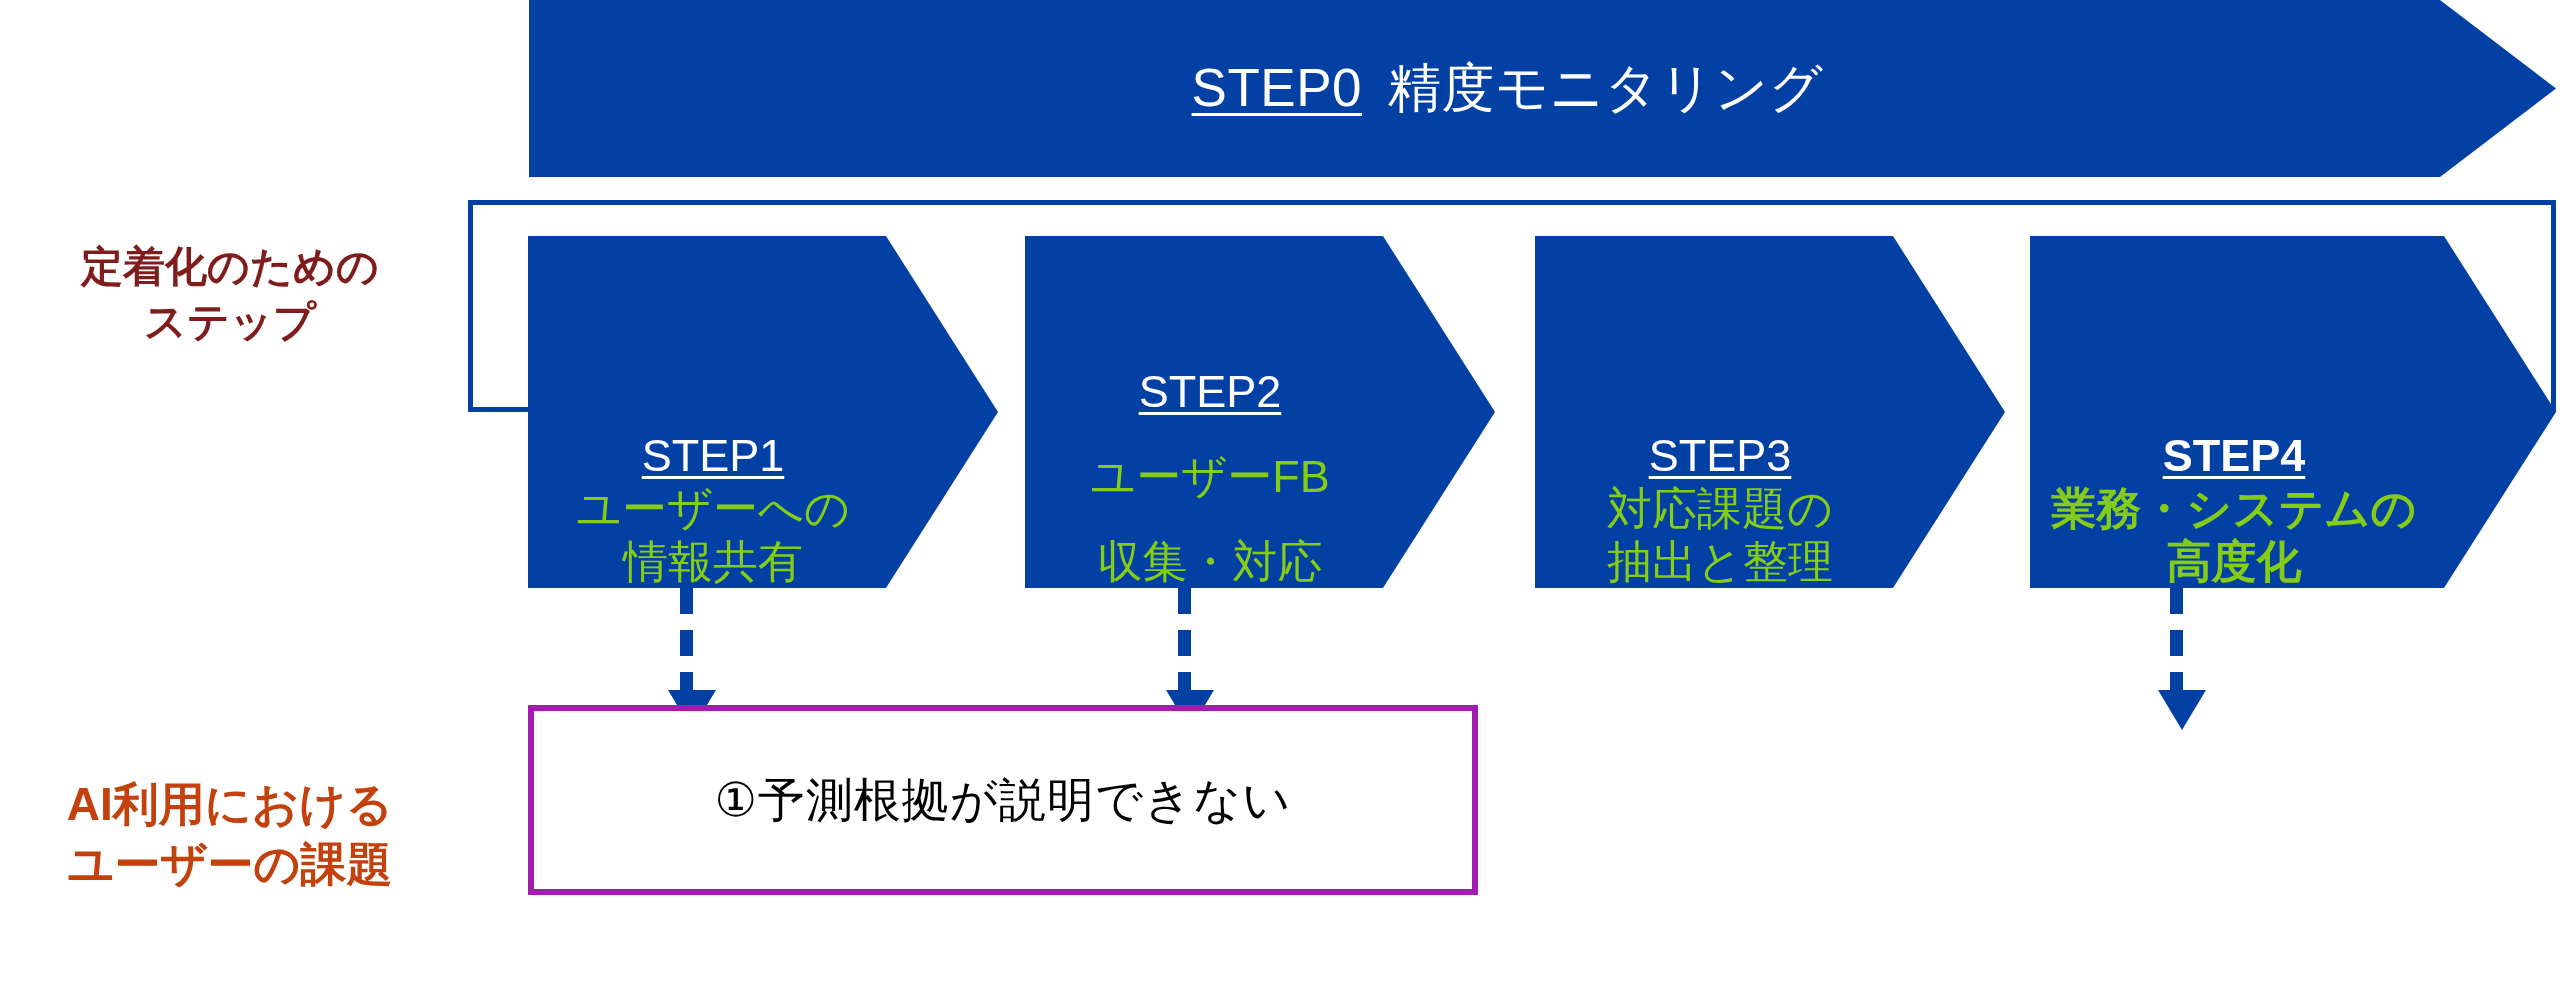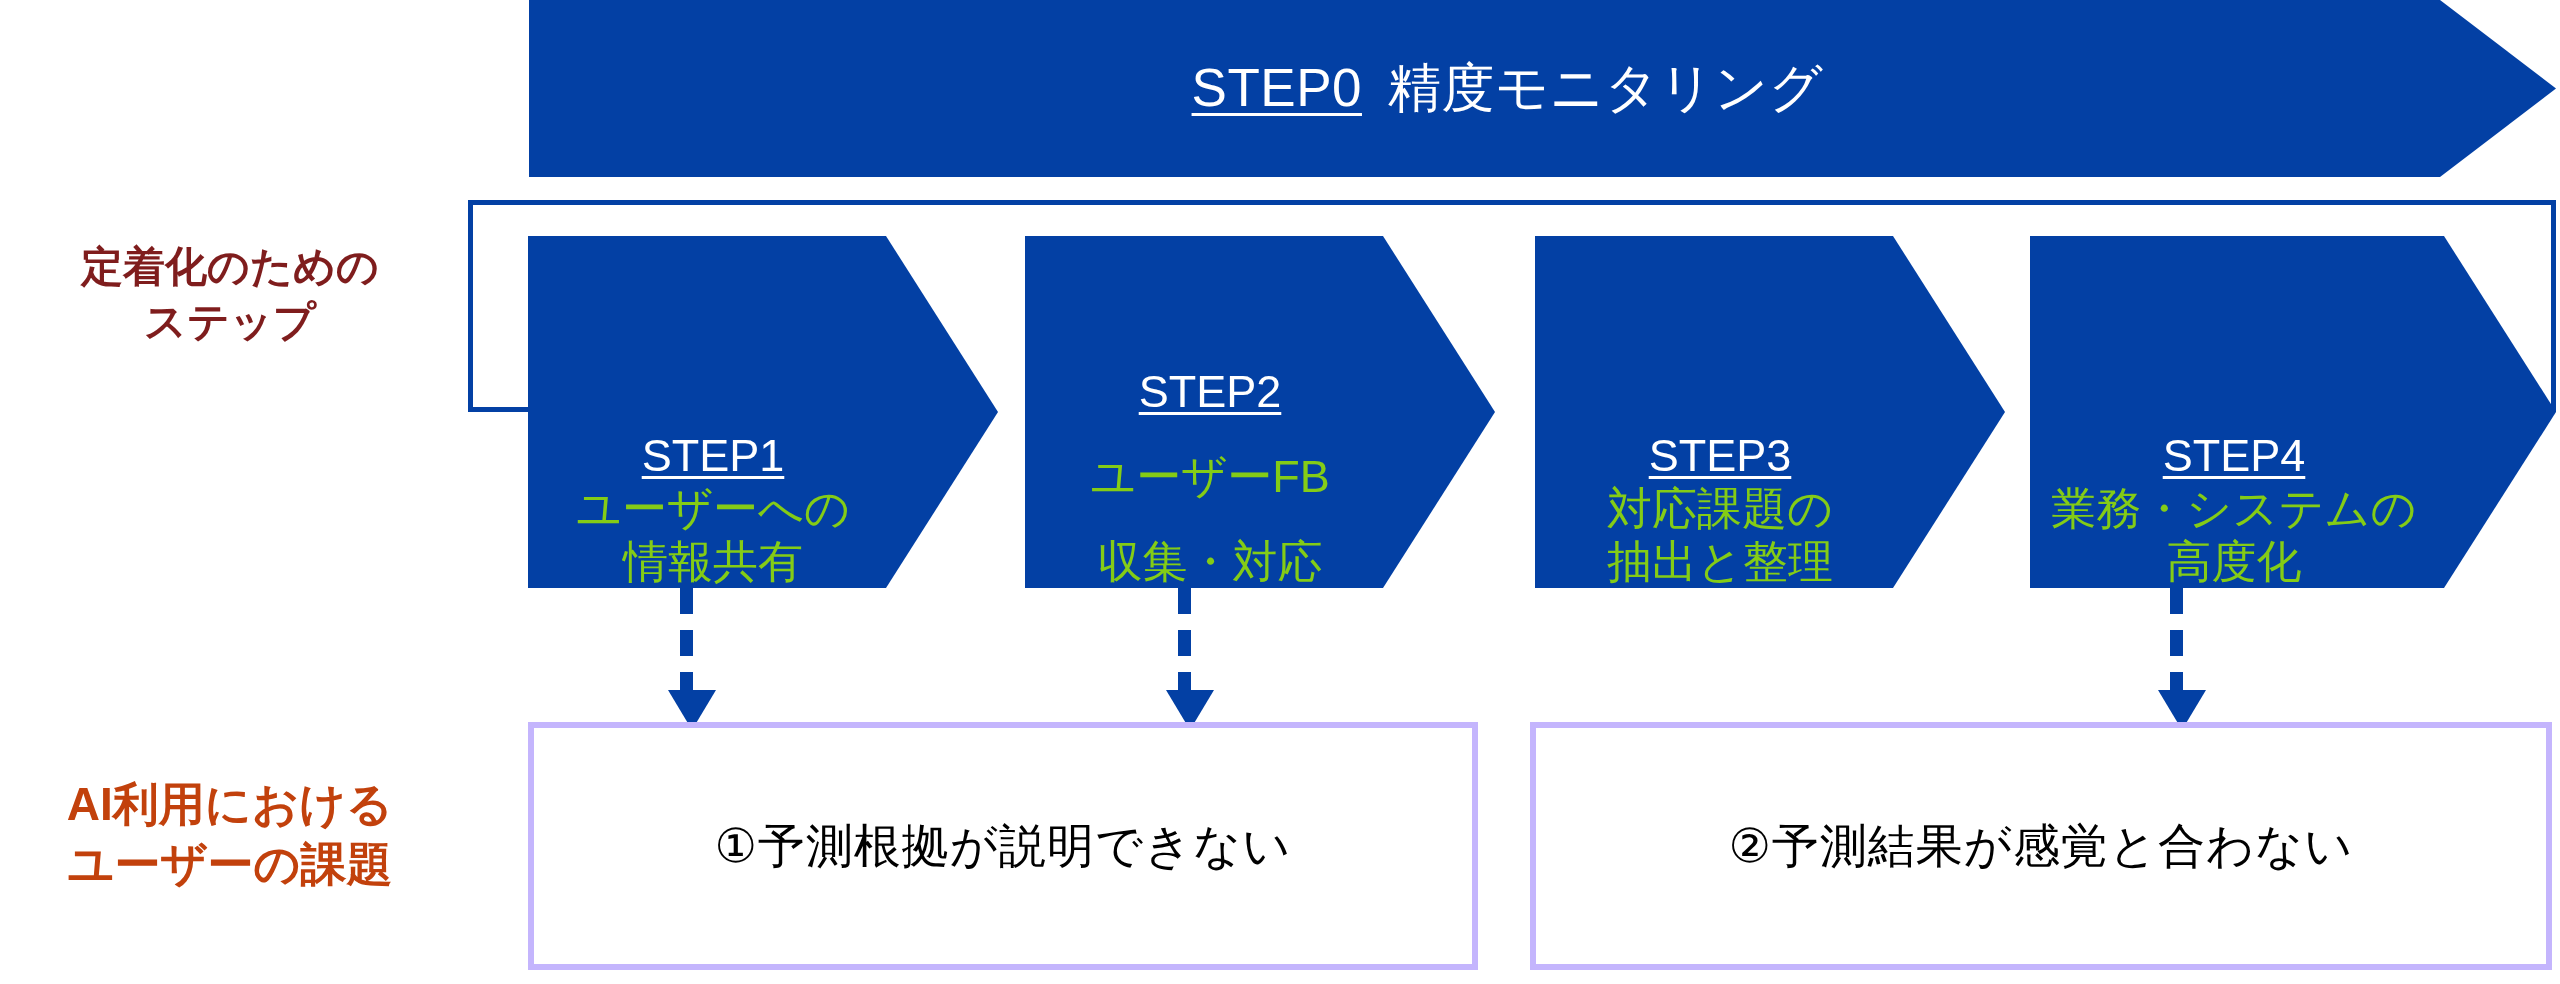--- a/index.html
+++ b/index.html
@@ -57,21 +57,21 @@
   .chev{
     position:absolute;top:236px;height:352px;
     background:var(--brand,#0340A4);
     clip-path:polygon(0 0, calc(100% - 112px) 0, 100% 50%, calc(100% - 112px) 100%, 0 100%);
     display:flex;flex-direction:column;align-items:center;justify-content:flex-end;
     box-sizing:border-box;padding-right:100px;
   }
   .chev.c1{left:528px;width:470px;}
   .chev.c2{left:1025px;width:470px;gap:32px;}
   .chev.c3{left:1535px;width:470px;}
-  .chev.c4{left:2030px;width:526px;padding-right:118px;}
+  .chev.c4{left:2030px;width:526px;padding-right:118px;font-weight:bold;}
 
   .chev .step-id{
     color:#ffffff;font-size:45px;line-height:1.18;
     text-decoration:underline;text-underline-offset:5px;text-decoration-thickness:3px;
     white-space:nowrap;
   }
   .chev .step-line{
     color:#84cc16;font-size:45px;line-height:1.18;white-space:nowrap;
   }
 
@@ -88,22 +88,22 @@
   }
   .d1{left:680px;top:588px;height:110px;}
   .h1{left:668px;top:690px;}
   .d2{left:1178px;top:588px;height:110px;}
   .h2{left:1166px;top:690px;}
   .d3{left:2170px;top:588px;height:110px;}
   .h3{left:2158px;top:690px;}
 
   
   .issue-box{
-    position:absolute;top:722px;height:248px;
-    border:6px solid #c4b5fd;
+    position:absolute;top:705px;height:190px;
+    border:6px solid #a21caf;
     box-sizing:border-box;background:#ffffff;
     display:flex;align-items:center;justify-content:center;
   }
   .issue-box.b1{left:528px;width:950px;}
   .issue-box.b2{left:1530px;width:1022px;}
   .issue-text{
     color:#000000;font-size:47px;white-space:nowrap;letter-spacing:1px;
   }
 
   
@@ -161,22 +161,19 @@
   <div class="dash d1"></div>
   <div class="dash-head h1"></div>
   <div class="dash d2"></div>
   <div class="dash-head h2"></div>
   <div class="dash d3"></div>
   <div class="dash-head h3"></div>
 
   <div class="issue-box b1">
     <div class="issue-text">①予測根拠が説明できない</div>
   </div>
-  <div class="issue-box b2">
-    <div class="issue-text">②予測結果が感覚と合わない</div>
-  </div>
 
   <div class="row-label top">定着化のための
 ステップ</div>
   <div class="row-label bottom">AI利用における
 ユーザーの課題</div>
 
 </div>
 
 </body></html>

